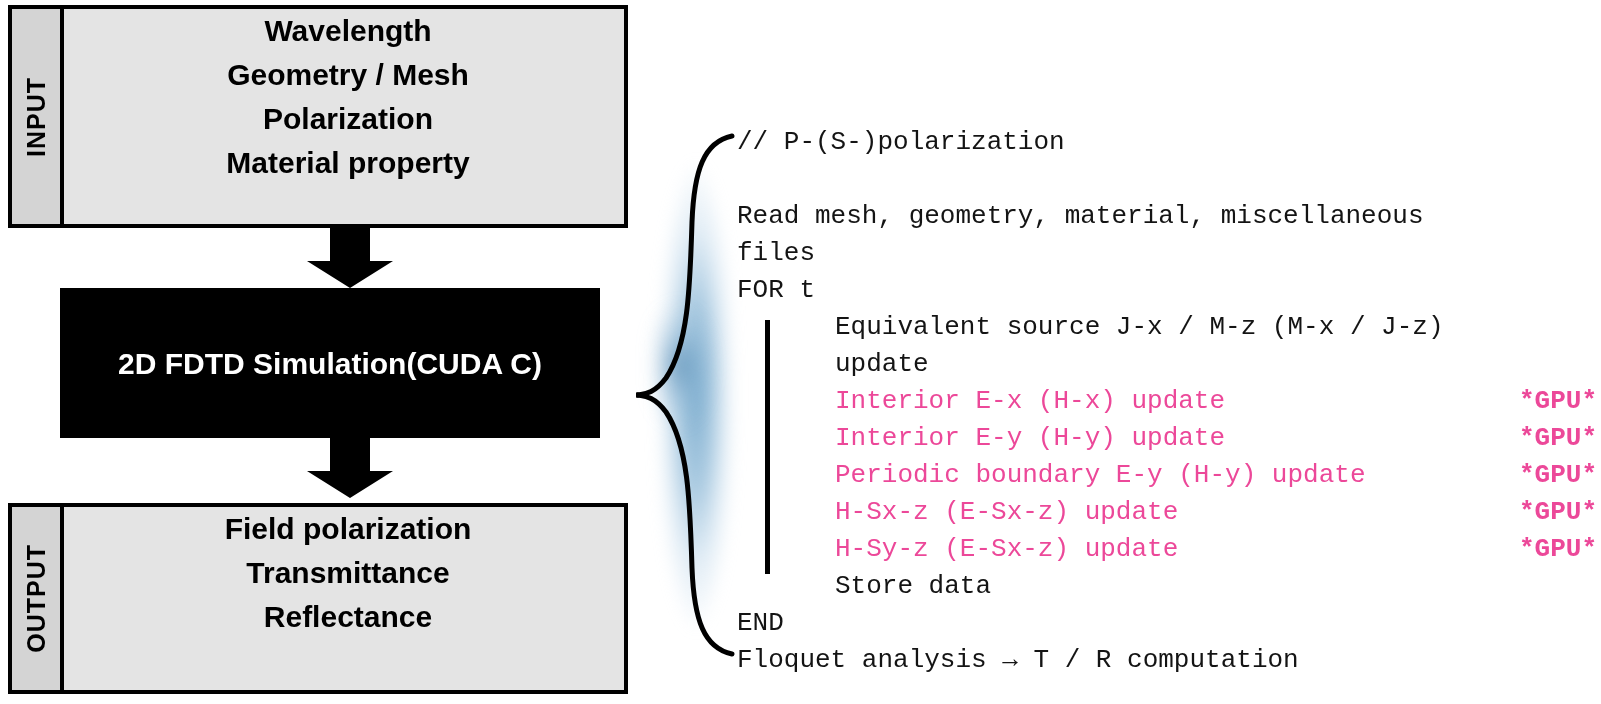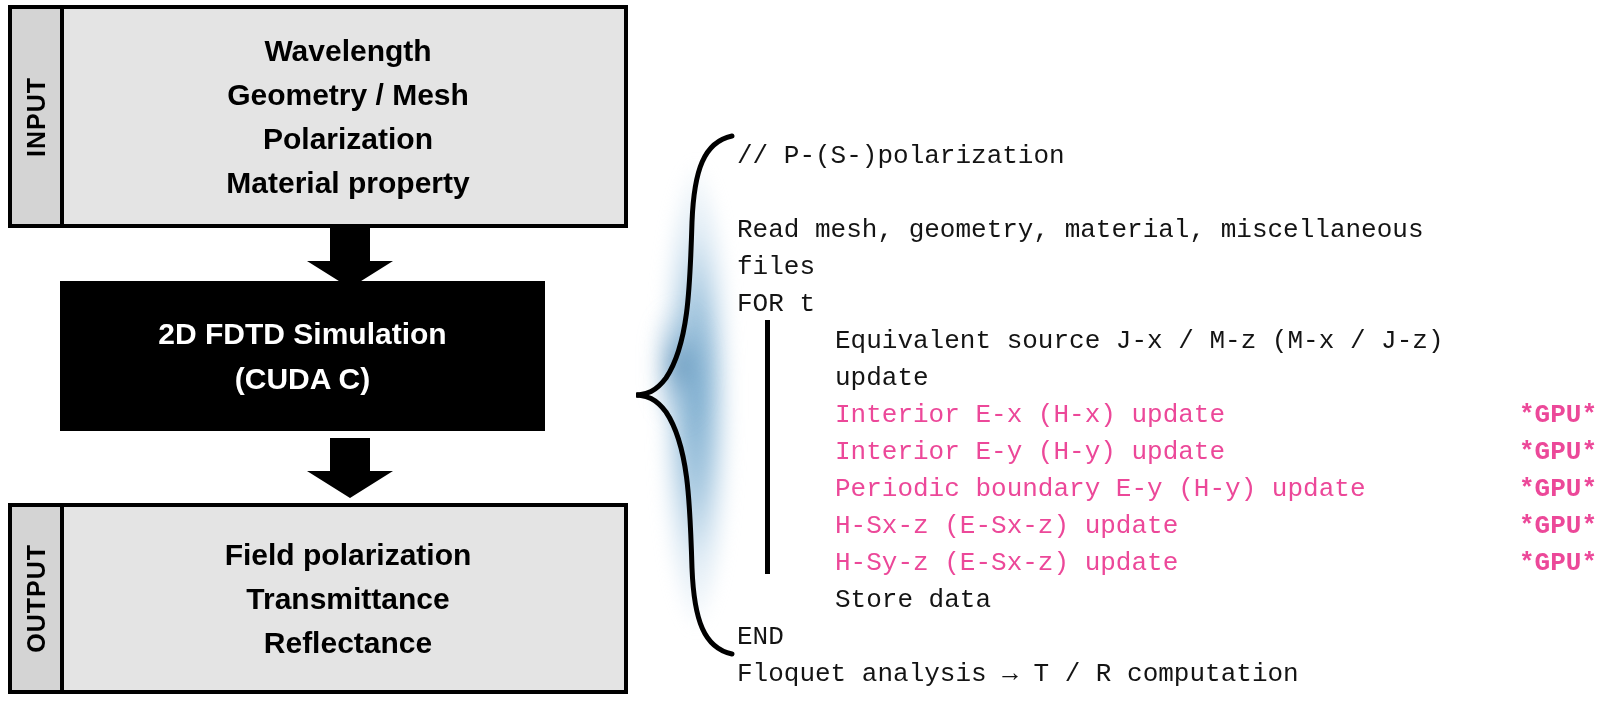--- a/index.html
+++ b/index.html
@@ -40,45 +40,44 @@
     font-size: 25px;
     letter-spacing: 1px;
     color: #000000;
     white-space: nowrap;
   }
   .box-body {
     flex: 1;
     display: flex;
     flex-direction: column;
     align-items: center;
-    justify-content: center;
     margin-left: 8px;
   }
   .box-line {
     font-weight: bold;
     font-size: 30px;
     line-height: 44px;
     color: #000000;
     white-space: nowrap;
     text-align: center;
   }
 
   #input-box  { left: 8px;  top: 5px;   width: 620px; height: 223px; }
   #output-box { left: 8px;  top: 503px; width: 620px; height: 191px; }
 
   
   #sim-box {
     position: absolute;
     left: 60px;
-    top: 281px;
-    width: 485px;
+    top: 288px;
+    width: 540px;
     height: 150px;
     background: #000000;
     display: flex;
-    flex-direction: column;
+    flex-direction: row;
     align-items: center;
     justify-content: center;
   }
   #sim-box .sim-line {
     color: #ffffff;
     font-weight: bold;
     font-size: 30px;
     line-height: 45px;
     white-space: nowrap;
     text-align: center;
@@ -128,21 +127,21 @@
     left: 636px;
     top: 130px;
     width: 104px;
     height: 530px;
   }
 
   
   #code-block {
     position: absolute;
     left: 737px;
-    top: 138px;
+    top: 124px;
     width: 860px;
     font-family: "Liberation Mono", "DejaVu Sans Mono", monospace;
     font-size: 26px;
     line-height: 37px;
     color: #141414;
     white-space: pre;
   }
   .code-row {
     display: flex;
     flex-direction: row;

